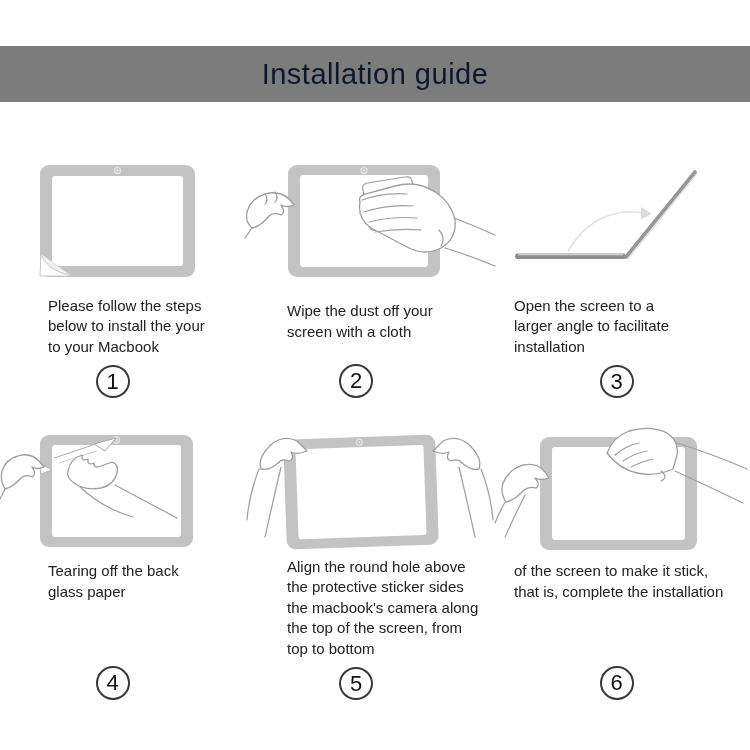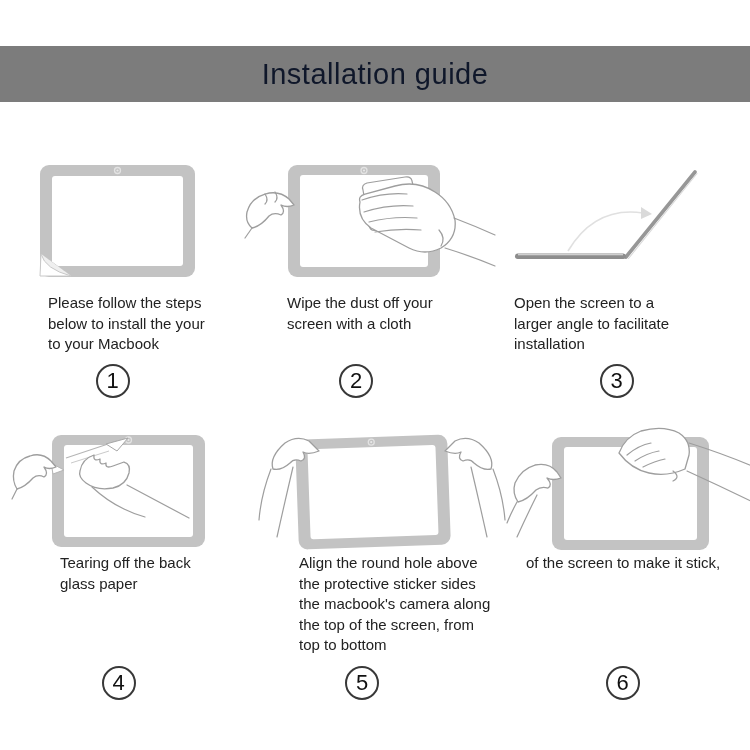--- a/index.html
+++ b/index.html
@@ -10,23 +10,23 @@
   .header{
     margin-top:46px;height:56px;background:#7c7c7c;
     display:flex;align-items:center;justify-content:center;
   }
   .header h1{
     margin:0;color:#0f172a;font-size:29px;font-weight:400;letter-spacing:.5px;
   }
   .grid{
     display:grid;grid-template-columns:245px 250px 255px;row-gap:25px;margin-top:48px;
   }
-  .cell{display:flex;flex-direction:column;}
+  .cell{display:flex;flex-direction:column;gap:8px;}
   .r1{height:250px;}
-  .r2{height:280px;padding-left:12px;}
+  .r2{height:280px;}
   .illus{margin:0;position:relative;}
   .r1 .illus{height:135px;}
   .r2 .illus{height:128px;}
   .illus svg{display:block;position:absolute;top:0;left:0;overflow:visible;}
   .caption{margin:8px 0 0 0;font-size:15px;line-height:20.5px;color:#222;}
   .r2 .caption{margin-top:0;}
   .c1 .caption{padding-left:48px;}
   .c2 .caption{padding-left:42px;}
   .c3 .caption{padding-left:19px;}
   .ln{display:block;white-space:nowrap;}
@@ -204,18 +204,19 @@
           <path class="handline" d="M182,18 Q220,30 252,44"></path>
           <path class="handline" d="M180,46 Q215,62 248,78"></path>
 
           <path class="hand" d="M8,58 Q14,44 28,40 Q42,37 50,47 L54,53 Q46,56 40,53 Q46,60 41,63 Q34,61 29,65 Q20,75 11,77 Q5,68 8,58 Z"></path>
           <path class="handline" d="M10,77 Q4,88 0,98"></path>
           <path class="handline" d="M30,70 Q20,90 10,112"></path>
         </svg>
       </figure>
       <p class="caption">
         <span class="ln">of the screen to make it stick,</span>
+        <span class="ln">that is, complete the installation</span>
       </p>
       <div class="badge">6</div>
     </section>
 
   </div>
 </div>
 
 </body></html>

